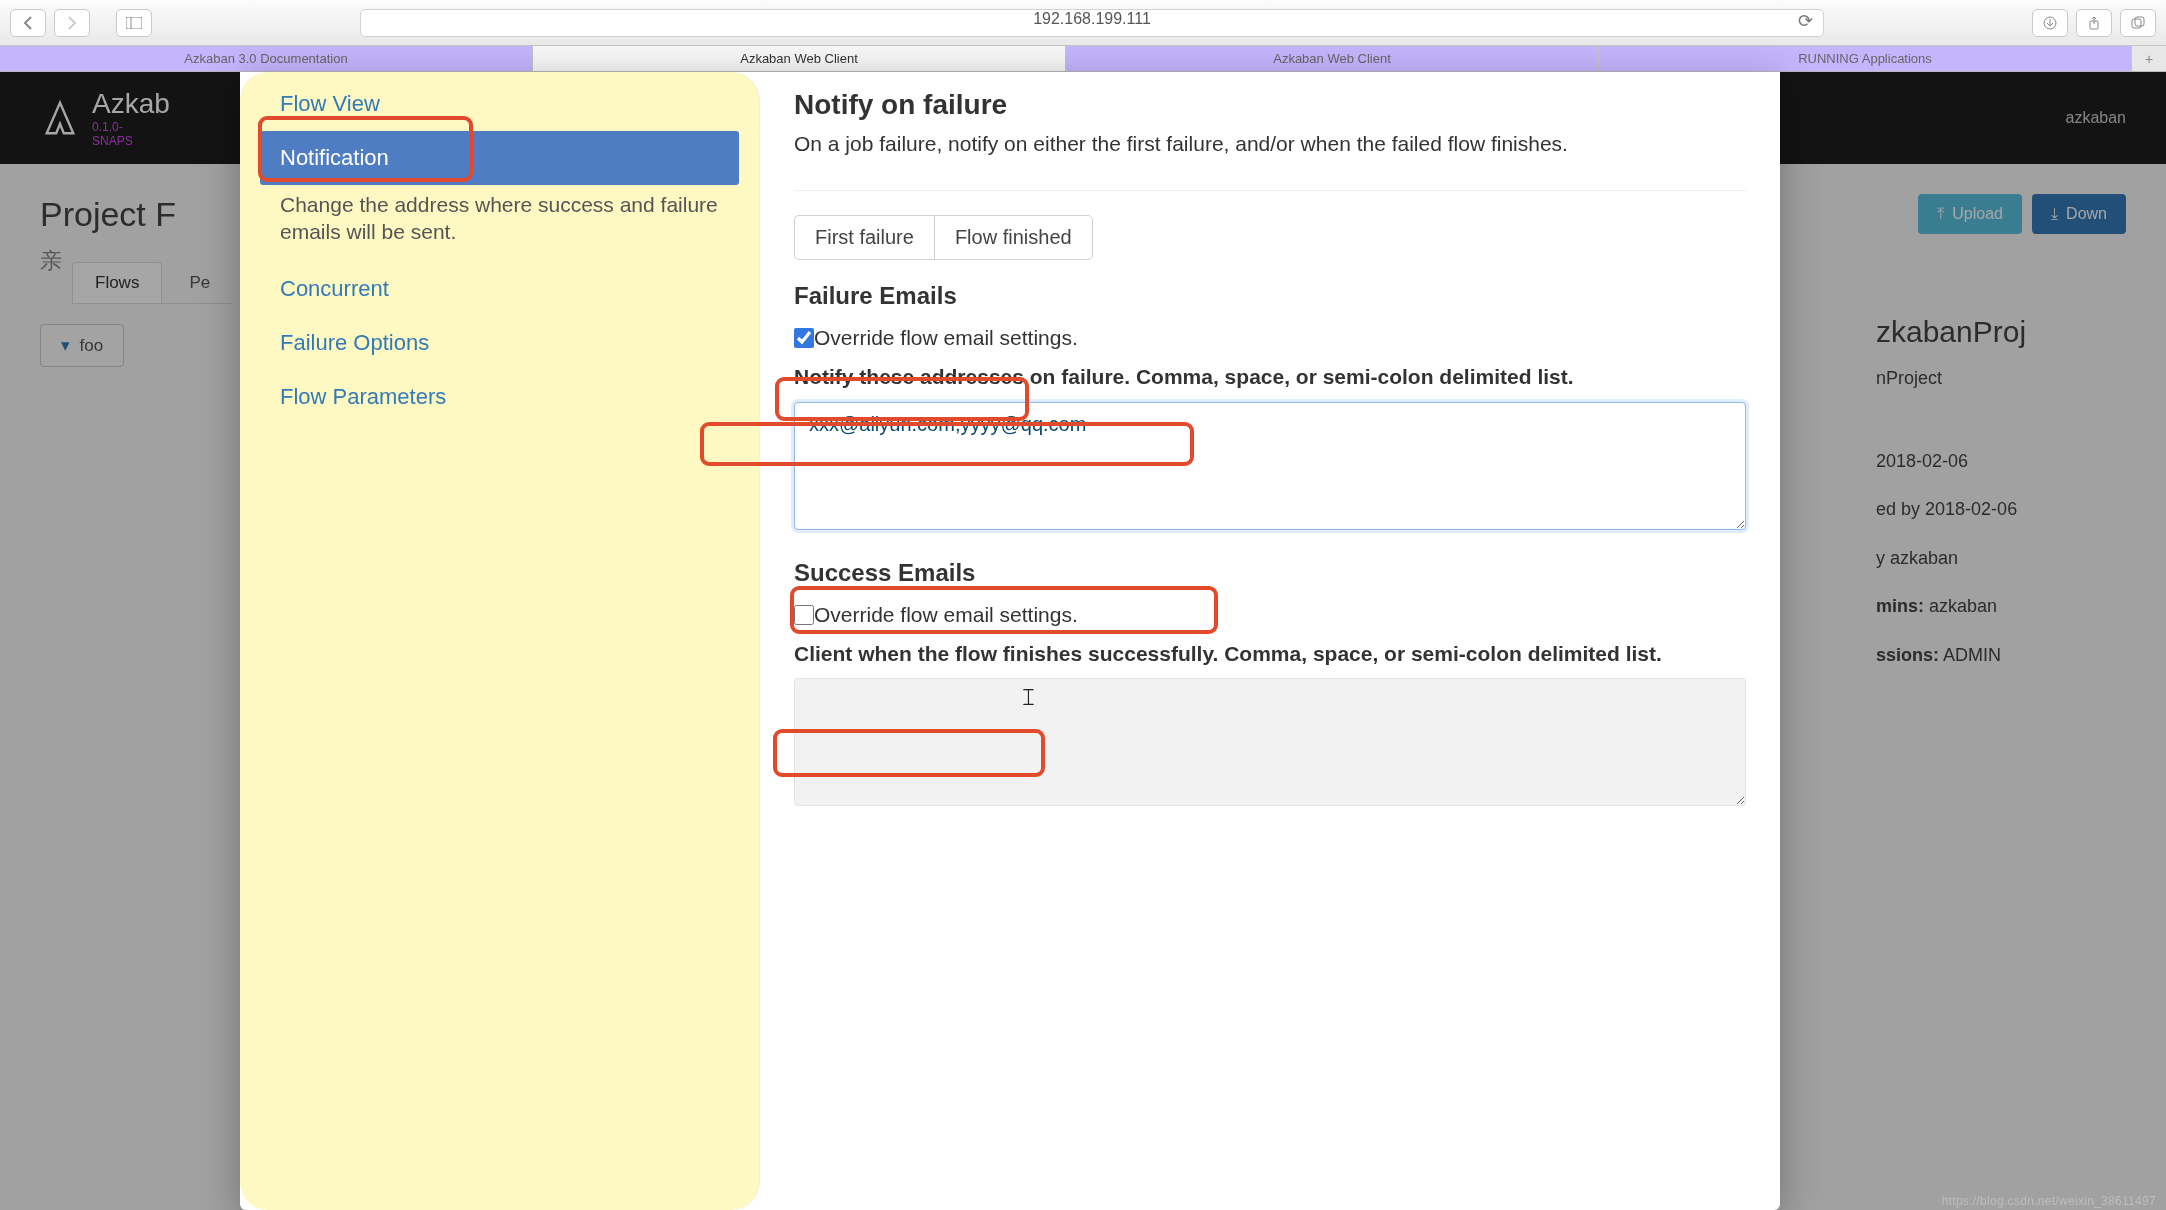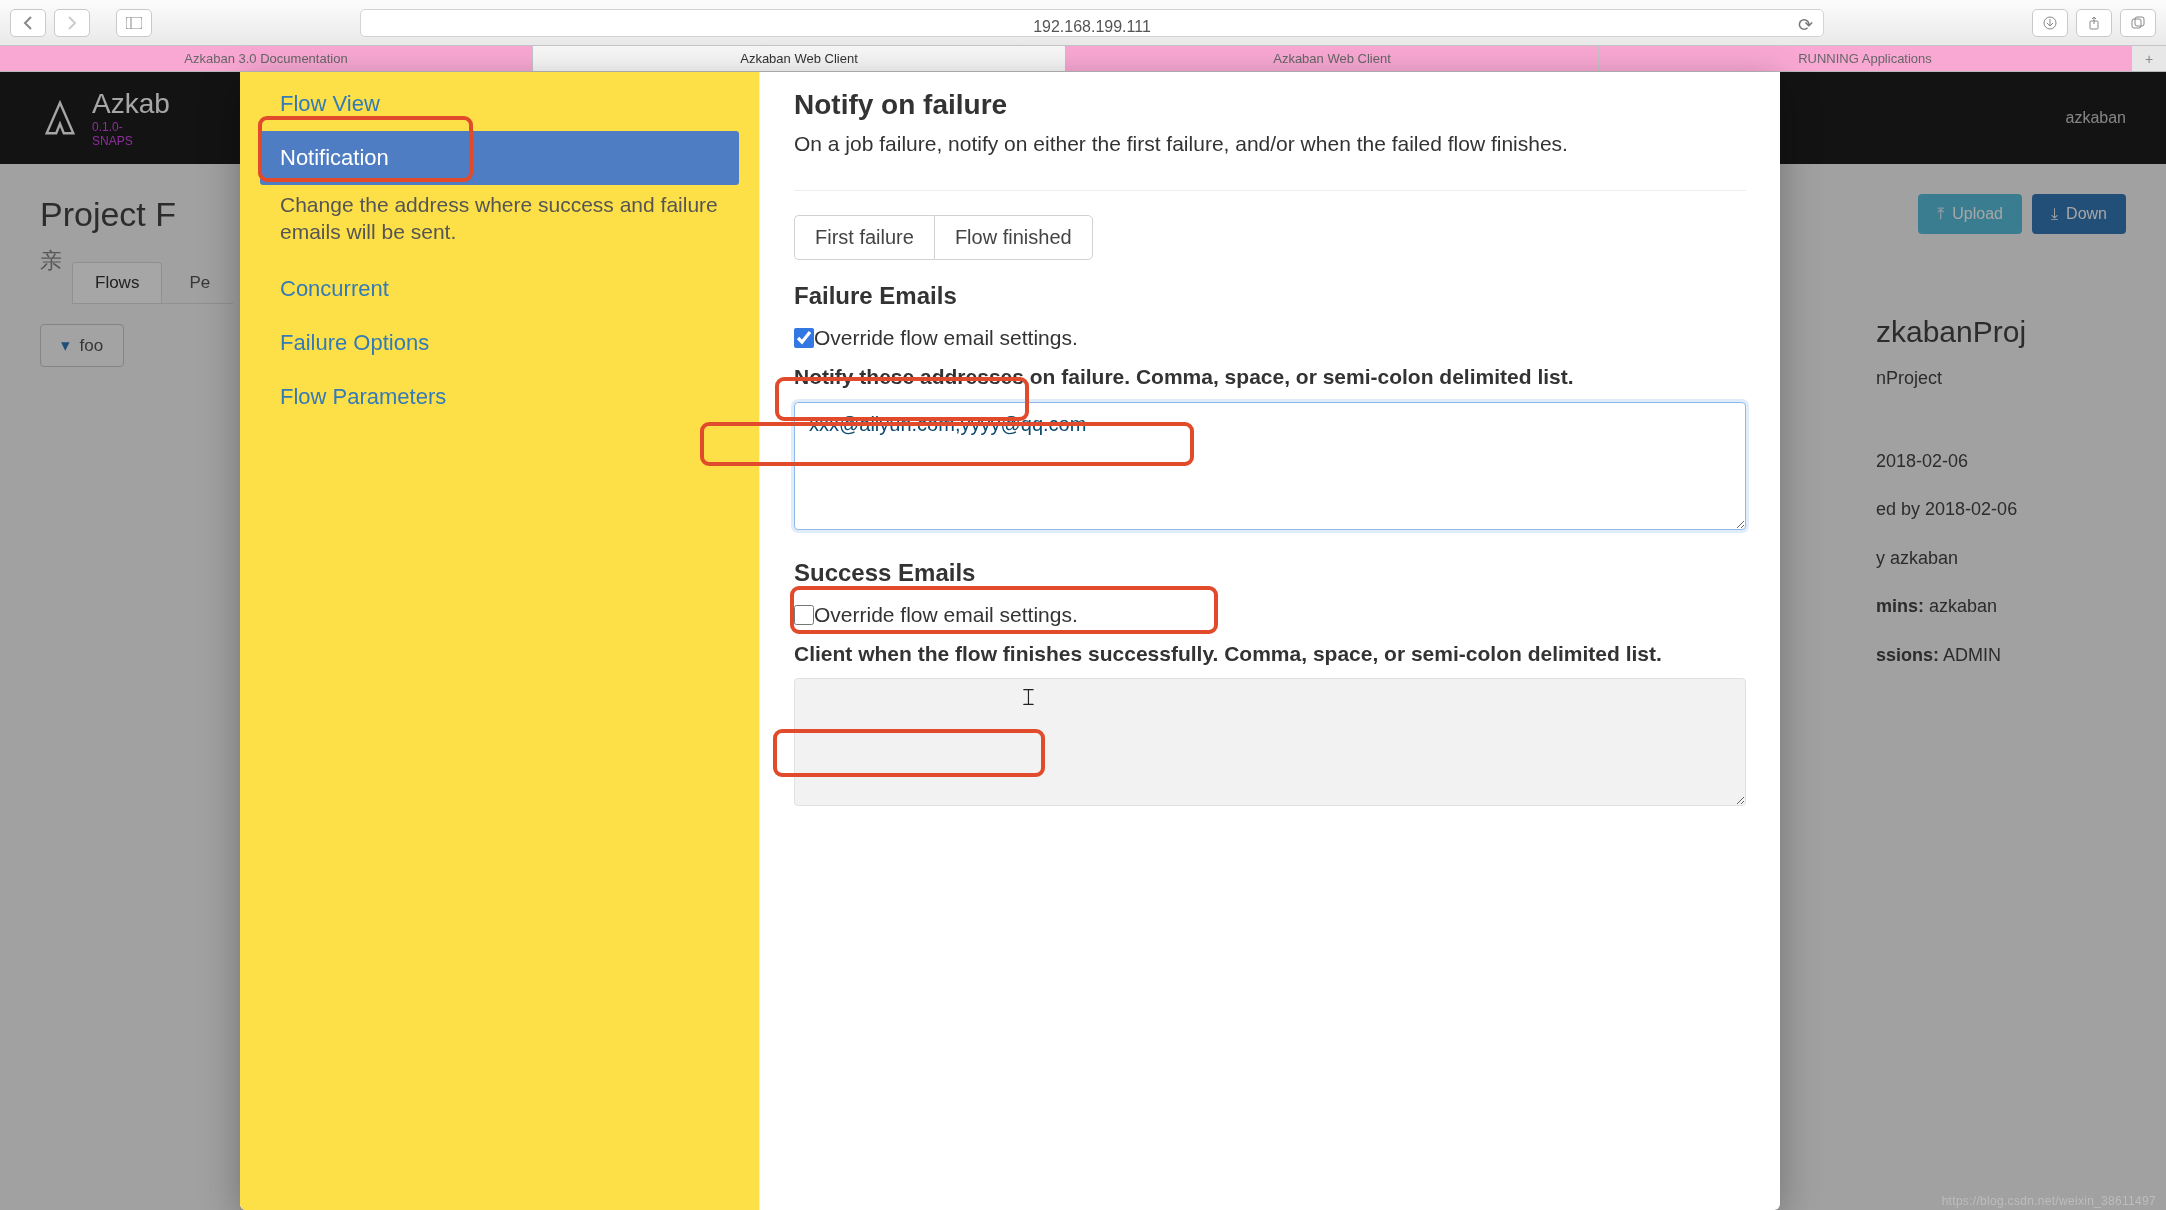--- a/index.html
+++ b/index.html
@@ -34,21 +34,21 @@
   }
   .nav-btn.disabled { color: #c5c5c5; }
   .url-bar {
     flex: 1;
     height: 28px;
     margin: 0 200px;
     border: 1px solid #d3d3d3;
     border-radius: 5px;
     background: #fff;
     display: flex;
-    align-items: flex-end;
+    align-items: flex-start;
     justify-content: center;
     font-size: 16px;
     color: #555;
     position: relative;
   }
   .url-reload {
     position: absolute;
     right: 10px;
     color: #777;
     font-size: 18px;
@@ -65,21 +65,21 @@
     height: 26px;
   }
   .tab {
     flex: 1;
     display: flex;
     align-items: center;
     justify-content: center;
     font-size: 13px;
     color: #666;
     border-right: 1px solid #c5c5c5;
-    background: #f9a8d4;
+    background: #c4b5fd;
   }
   .tab.active {
     background: #f7f7f7;
     color: #333;
   }
   .tab-add {
     width: 34px;
     display: flex; align-items: center; justify-content: center;
     color: #888;
     background: #e7e7e7;
@@ -199,21 +199,22 @@
     height: 100%;
     display:flex;
     border-radius: 0 0 6px 6px;
     box-shadow: 0 10px 40px rgba(0,0,0,.3);
     overflow:hidden;
   }
   .modal-sidebar {
     width: 520px;
     border-right: 1px solid #eee;
     padding: 5px 20px 20px 20px;
-    background:#fde047;
+    background:#fef9c3;
+    border-radius:28px;
   }
   .side-item, .side-item-link {
     display:block;
     padding:14px 20px;
     font-size:22px;
     color:#337ab7;
     cursor:pointer;
     border-radius:3px;
   }
   .side-item.active {

